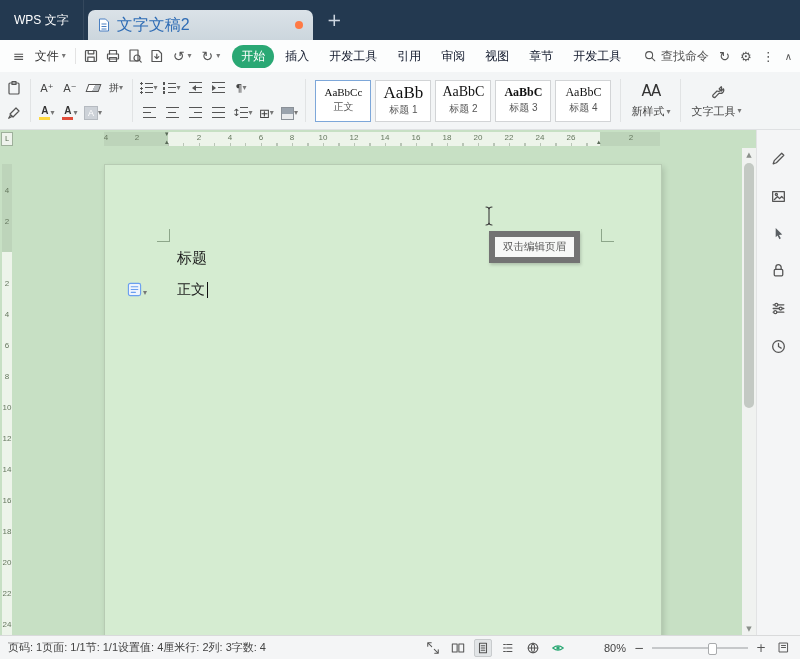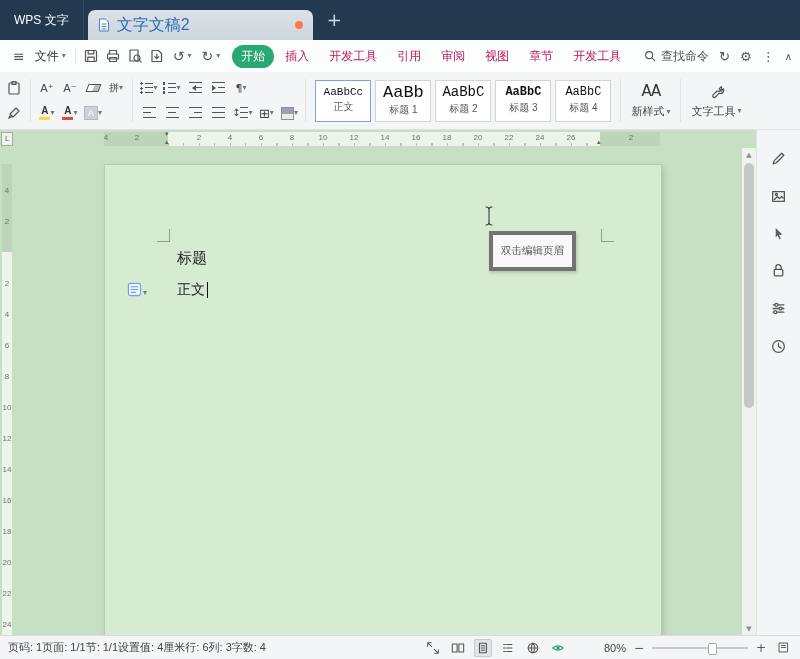--- a/index.html
+++ b/index.html
@@ -20,21 +20,21 @@
   .mod-dot{width:8px;height:8px;border-radius:50%;background:var(--modified_dot,#ff7a45);}
   .new-tab{color:#cdd6e0;font-size:18px;line-height:40px;margin-left:14px;}
 
   
   .menubar{position:absolute;left:0;top:40px;width:800px;height:32px;background:#fcfdfd;
            display:flex;align-items:center;font-size:12px;color:#333;padding:0 8px;box-sizing:border-box;}
   .mb-item{display:flex;align-items:center;gap:3px;padding:0 5px;height:24px;}
   .qicon{width:22px;height:22px;display:flex;align-items:center;justify-content:center;}
   .crt{font-size:8px;color:#777;line-height:1;}
   .mtabs{display:flex;align-items:center;margin-left:6px;}
-  .mtab{padding:3px 9px;margin:0 1px;border-radius:12px;color:#be185d;white-space:nowrap;}
+  .mtab{padding:3px 9px;margin:0 1px;border-radius:12px;color:#0f172a;white-space:nowrap;}
   .mtab.active{background:var(--accent,#2aa874);color:#fff;font-family:Liberation Serif, serif;}
   .mb-right{margin-left:auto;display:flex;align-items:center;gap:10px;color:#555;}
   .find{display:flex;align-items:center;gap:4px;white-space:nowrap;}
   .msep{width:1px;height:16px;background:#e3e3e3;margin:0 4px;}
 
   
   .ribbon{position:absolute;left:0;top:72px;width:800px;height:58px;background:#f3f5f6;
           border-bottom:1px solid #dfe1e3;display:flex;align-items:stretch;box-sizing:border-box;}
   .rgroup{display:flex;flex-direction:column;justify-content:center;gap:7px;padding:0 5px;}
   .rrow{display:flex;align-items:center;gap:5px;}
@@ -92,21 +92,21 @@
          border:3px solid transparent;border-right:4.5px solid #555;}
   .small-bars{width:8px;height:12px;background:linear-gradient(#555,#555) 0 0/8px 1.4px no-repeat,
          linear-gradient(#555,#555) 0 5px/8px 1.4px no-repeat,
          linear-gradient(#555,#555) 0 10px/8px 1.4px no-repeat;display:inline-block;}
 
   .gallery{display:flex;align-items:center;gap:4px;padding:0 7px;}
   .style-box{width:56px;height:42px;background:#fff;border:1px solid #d2d4d6;
              display:flex;flex-direction:column;align-items:center;justify-content:center;
              box-sizing:border-box;}
   .style-box.selected{border-color:#7da7d9;}
-  .style-box .prev{font-family:Liberation Mono, monospace;color:#111;
+  .style-box .prev{font-family:Liberation Serif, serif;color:#111;
                    white-space:nowrap;line-height:1.05;}
   .style-box .sname{font-size:10px;color:#555;margin-top:2px;white-space:nowrap;}
   .style-box:nth-of-type(1) .prev{font-size:11px;}
   .style-box:nth-of-type(2) .prev{font-size:17px;}
   .style-box:nth-of-type(3) .prev{font-size:14px;}
   .style-box:nth-of-type(4) .prev{font-size:12px;font-weight:bold;}
   .style-box:nth-of-type(5) .prev{font-size:12px;}
   .rlabel{font-size:11px;color:#444;display:flex;align-items:center;gap:2px;white-space:nowrap;}
   .bigic{font-size:15px;color:#333;letter-spacing:-1px;}
   .rcol{display:flex;flex-direction:column;align-items:center;justify-content:center;gap:4px;padding:0 8px;}
@@ -138,23 +138,23 @@
         box-shadow:2px 3px 6px rgba(0,0,0,.14);}
   .cmark{position:absolute;width:12px;height:12px;}
   .cmark.tl{left:52px;top:64px;border-right:1px solid #8da68a;border-bottom:1px solid #8da68a;}
   .cmark.tr{left:496px;top:64px;border-left:1px solid #8da68a;border-bottom:1px solid #8da68a;}
   .doc-heading{position:absolute;left:72px;top:84px;font-family:"Liberation Serif","DejaVu Serif",serif;
                font-size:15px;color:#1c1c1c;}
   .doc-body{position:absolute;left:72px;top:116px;font-family:"Liberation Serif","DejaVu Serif",serif;
             font-size:14px;color:#1c1c1c;display:flex;align-items:center;}
   .caret-bar{display:inline-block;width:1px;height:16px;background:#111;margin-left:2px;}
   .para-icon{position:absolute;left:22px;top:117px;display:flex;align-items:flex-end;gap:1px;}
-  .tooltip{position:absolute;left:384px;top:66px;background:#f7f8f7;border:4px solid #737373;
+  .tooltip{position:absolute;left:384px;top:66px;background:#f7f8f7;border:6px solid #737373;
            box-shadow:1px 2px 3px rgba(0,0,0,.18);font-size:10.5px;color:#555;
-           padding:9px 8px;white-space:nowrap;}
+           padding:3px 8px;white-space:nowrap;}
   .ibeam{position:absolute;left:378px;top:40px;}
   .scroll{position:absolute;right:0;top:0;width:14px;bottom:0;background:#f0f2f0;}
   .scroll .arr{position:absolute;left:0;width:14px;height:13px;display:flex;align-items:center;
                justify-content:center;font-size:7px;color:#8a8f8a;}
   .scroll .thumb{position:absolute;left:2px;top:15px;width:10px;height:245px;
                  background:#c3c9c3;border-radius:5px;}
 
   
   .sidebar{position:absolute;right:0;top:130px;width:44px;bottom:24px;background:#f4f5f6;
            border-left:1px solid #e2e3e4;display:flex;flex-direction:column;align-items:center;
@@ -576,21 +576,21 @@
   <span class="st-items">
 
       <span>页码: 1</span>
 
       <span>页面: 1/1</span>
 
       <span>节: 1/1</span>
 
       <span>设置值: 4厘米</span>
 
-      <span>行: 6</span>
+      <span>行: 2</span>
 
       <span>列: 3</span>
 
       <span>字数: 4</span>
     </span>
 
   <span class="st-icons">
     <span class="sic">
       <svg class="si" width="14" height="14" viewBox="0 0 16 16">
         <path d="M6 2 H2 V6 M10 14 H14 V10 M2 2 L6.5 6.5 M14 14 L9.5 9.5"></path>

